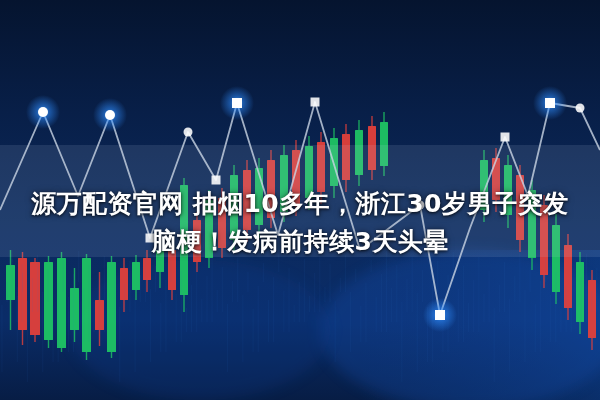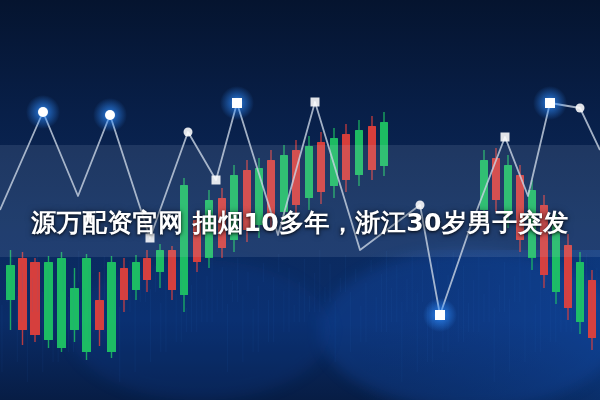--- a/index.html
+++ b/index.html
@@ -397,15 +397,16 @@
         <rect x="435" y="310" width="10" height="10" fill="#ffffff" opacity="1"></rect>
         <rect x="500.5" y="132.5" width="9" height="9" fill="#ffffff" opacity="0.88"></rect>
         <circle cx="550" cy="103" r="17" fill="url(#glowBlue)"></circle>
         <rect x="545" y="98" width="10" height="10" fill="#ffffff" opacity="1"></rect>
         <circle cx="580" cy="108" r="4.5" fill="#ffffff" opacity="0.88"></circle>
       </g>
   </svg>
 
   <div id="headline">
     <div class="headline-line">源万配资官网 抽烟10多年，浙江30岁男子突发</div>
+    <div class="headline-line">脑梗！发病前持续3天头晕</div>
   </div>
 
 </div>
 
 </body></html>

